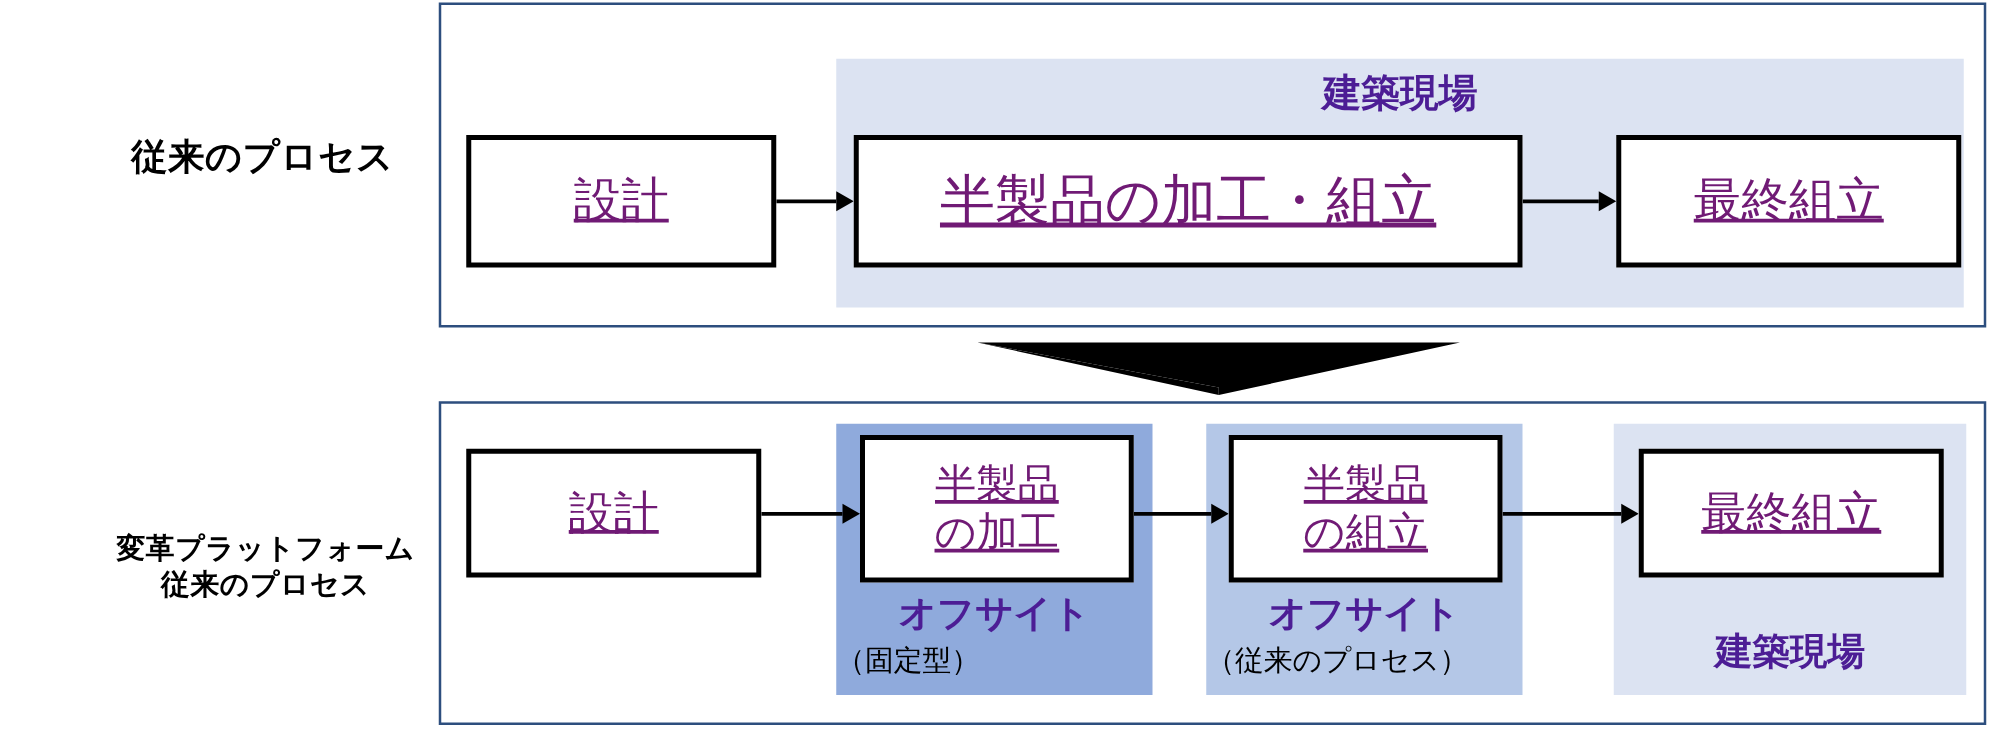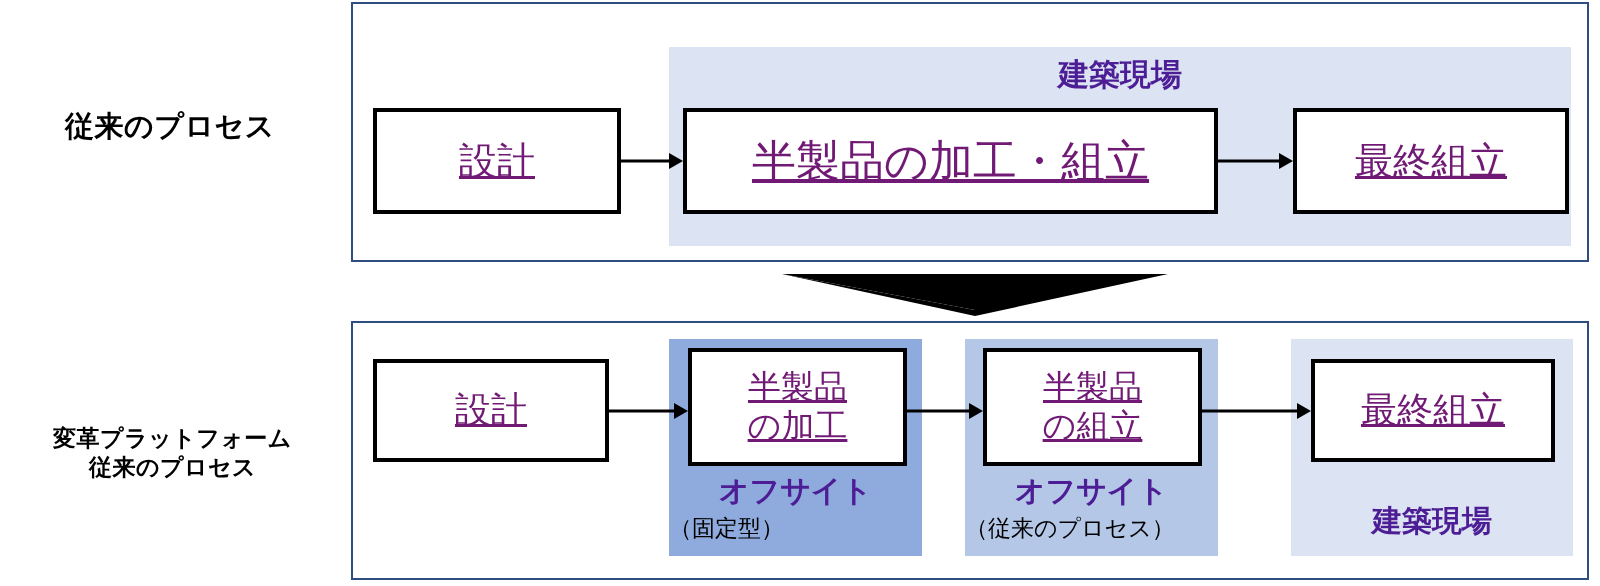--- a/index.html
+++ b/index.html
@@ -20,20 +20,21 @@
   }
 
   
   .row-label {
     position: absolute;
     text-align: center;
     font-weight: bold;
     color: #000000;
     line-height: 1.28;
     letter-spacing: 0.5px;
+    margin-left: 40px;
   }
   #label-legacy {
     left: 0px;
     top: 108px;
     width: 340px;
     font-size: 29px;
   }
   #label-platform {
     left: 0px;
     top: 424px;

